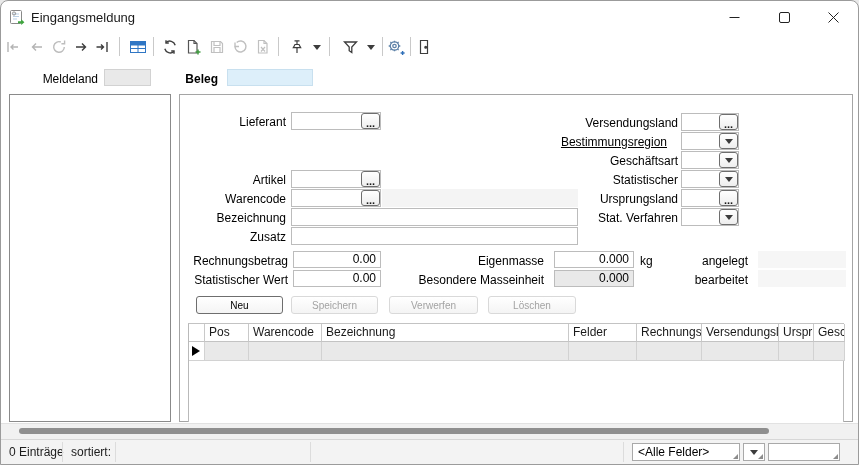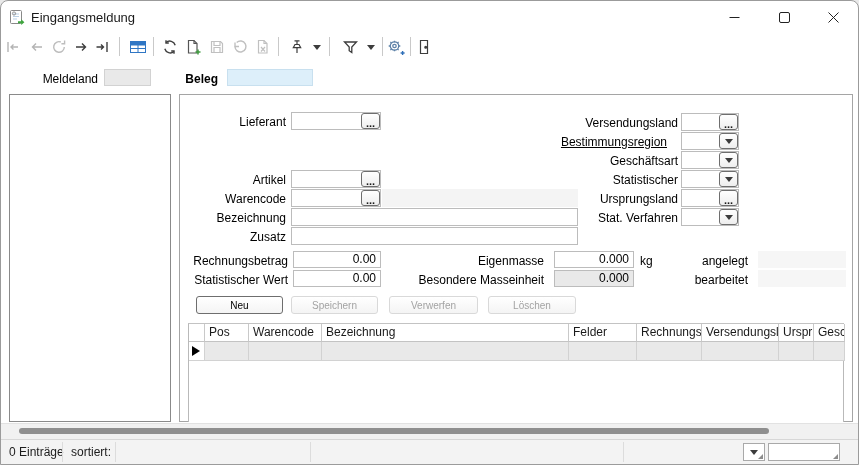--- a/index.html
+++ b/index.html
@@ -328,20 +328,24 @@
     <div id="hthumb"></div>
   </div>
 
   <div id="status">
     <div class="stext" style="left:8px;">0 Einträge</div>
     <div class="ssep" style="left:61px;"></div>
     <div class="stext" style="left:70px;">sortiert:</div>
     <div class="ssep" style="left:114px;"></div>
     <div class="ssep" style="left:309px;"></div>
     <div class="ssep" style="left:622px;"></div>
+    <div class="sbox" style="left:631px;width:108px;">
+      <span>&lt;Alle Felder&gt;</span>
+      <span class="grip"></span>
+    </div>
     <div class="sbox" style="left:742px;width:22px;padding-left:0;display:flex;align-items:center;justify-content:center;">
       <span class="caret"></span>
       <span class="grip"></span>
     </div>
     <div class="sbox" style="left:767px;width:72px;">
       <span></span>
       <span class="grip"></span>
     </div>
 
   </div>

